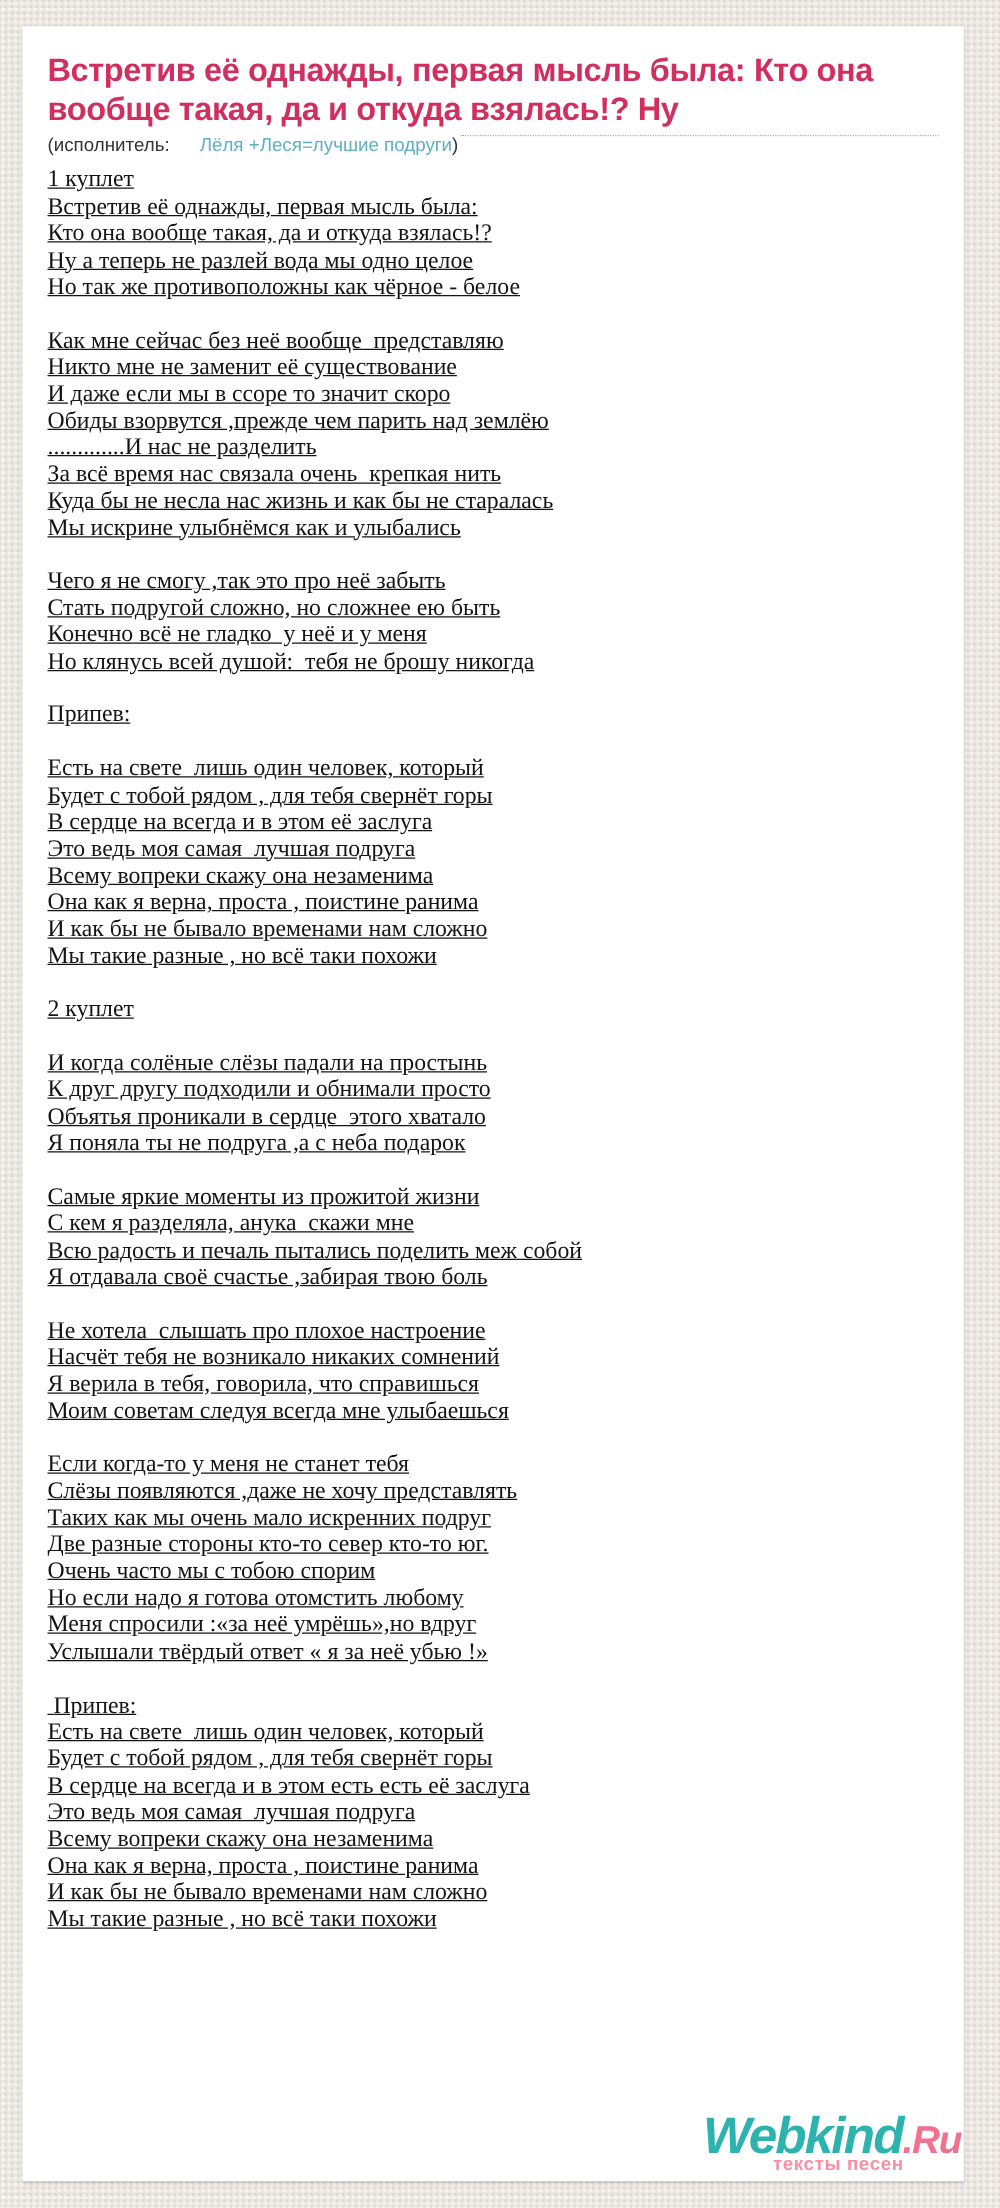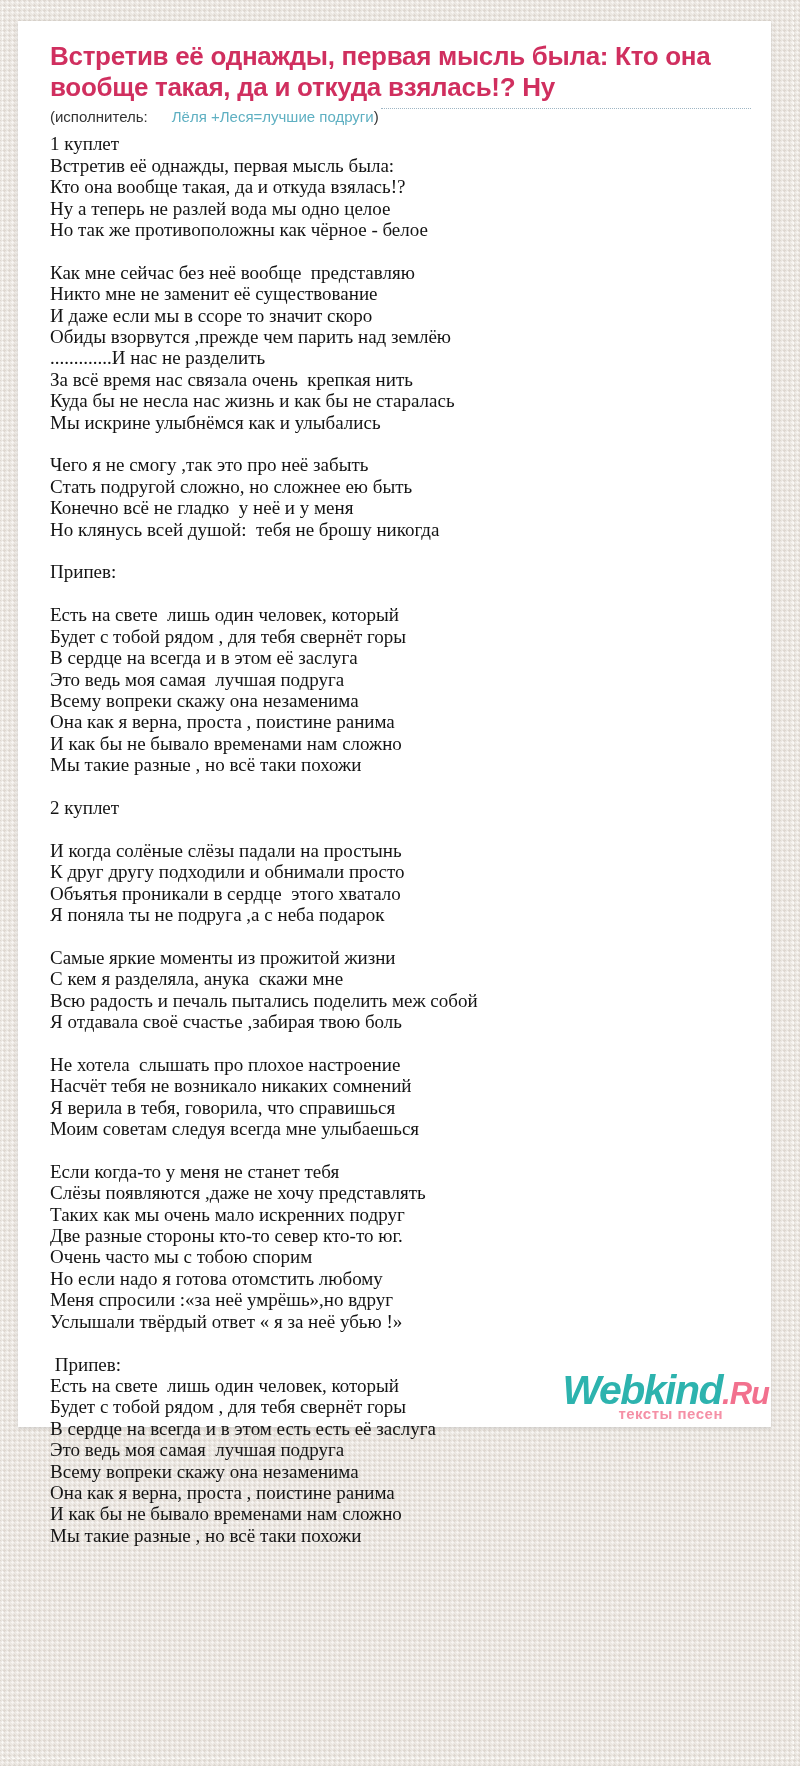--- a/index.html
+++ b/index.html
@@ -17,24 +17,24 @@
   }
   .stitch {
     position:absolute;
     top:7px; left:2px; right:6px; bottom:7px;
     border:1px dashed #fbfaf7;
     pointer-events:none;
   }
   .card {
     position:absolute;
     left:18px; top:21px;
-    width:753px; height:1406px;
+    width:753px; height:1724px;
     background:#ffffff;
     box-shadow:0 1px 3px rgba(0,0,0,0.18);
-    padding:14px 20px 0 32px;
+    padding:14px 20px 0 20px;
   }
   .song-title {
     color:#d02f5f;
     font-size:26px;
     font-weight:bold;
     line-height:1.18;
     margin:6px 0 6px 0;
     letter-spacing:-0.3px;
   }
   .performer-row {
@@ -56,20 +56,21 @@
     margin:0 0 3px 2px;
     height:1px;
   }
   .lyrics {
     margin-top:8px;
     font-family:"Liberation Serif", "DejaVu Serif", serif;
     font-size:19px;
     line-height:21.4px;
     color:#141414;
     white-space:pre-wrap;
+    text-decoration:underline;
   }
   .logo-block {
     position:absolute;
     right:2px;
     bottom:6px;
     text-align:right;
     line-height:1;
   }
   .logo-link { text-decoration:none; display:inline-block; cursor:pointer;font-style:italic; }
   .logo-main {

